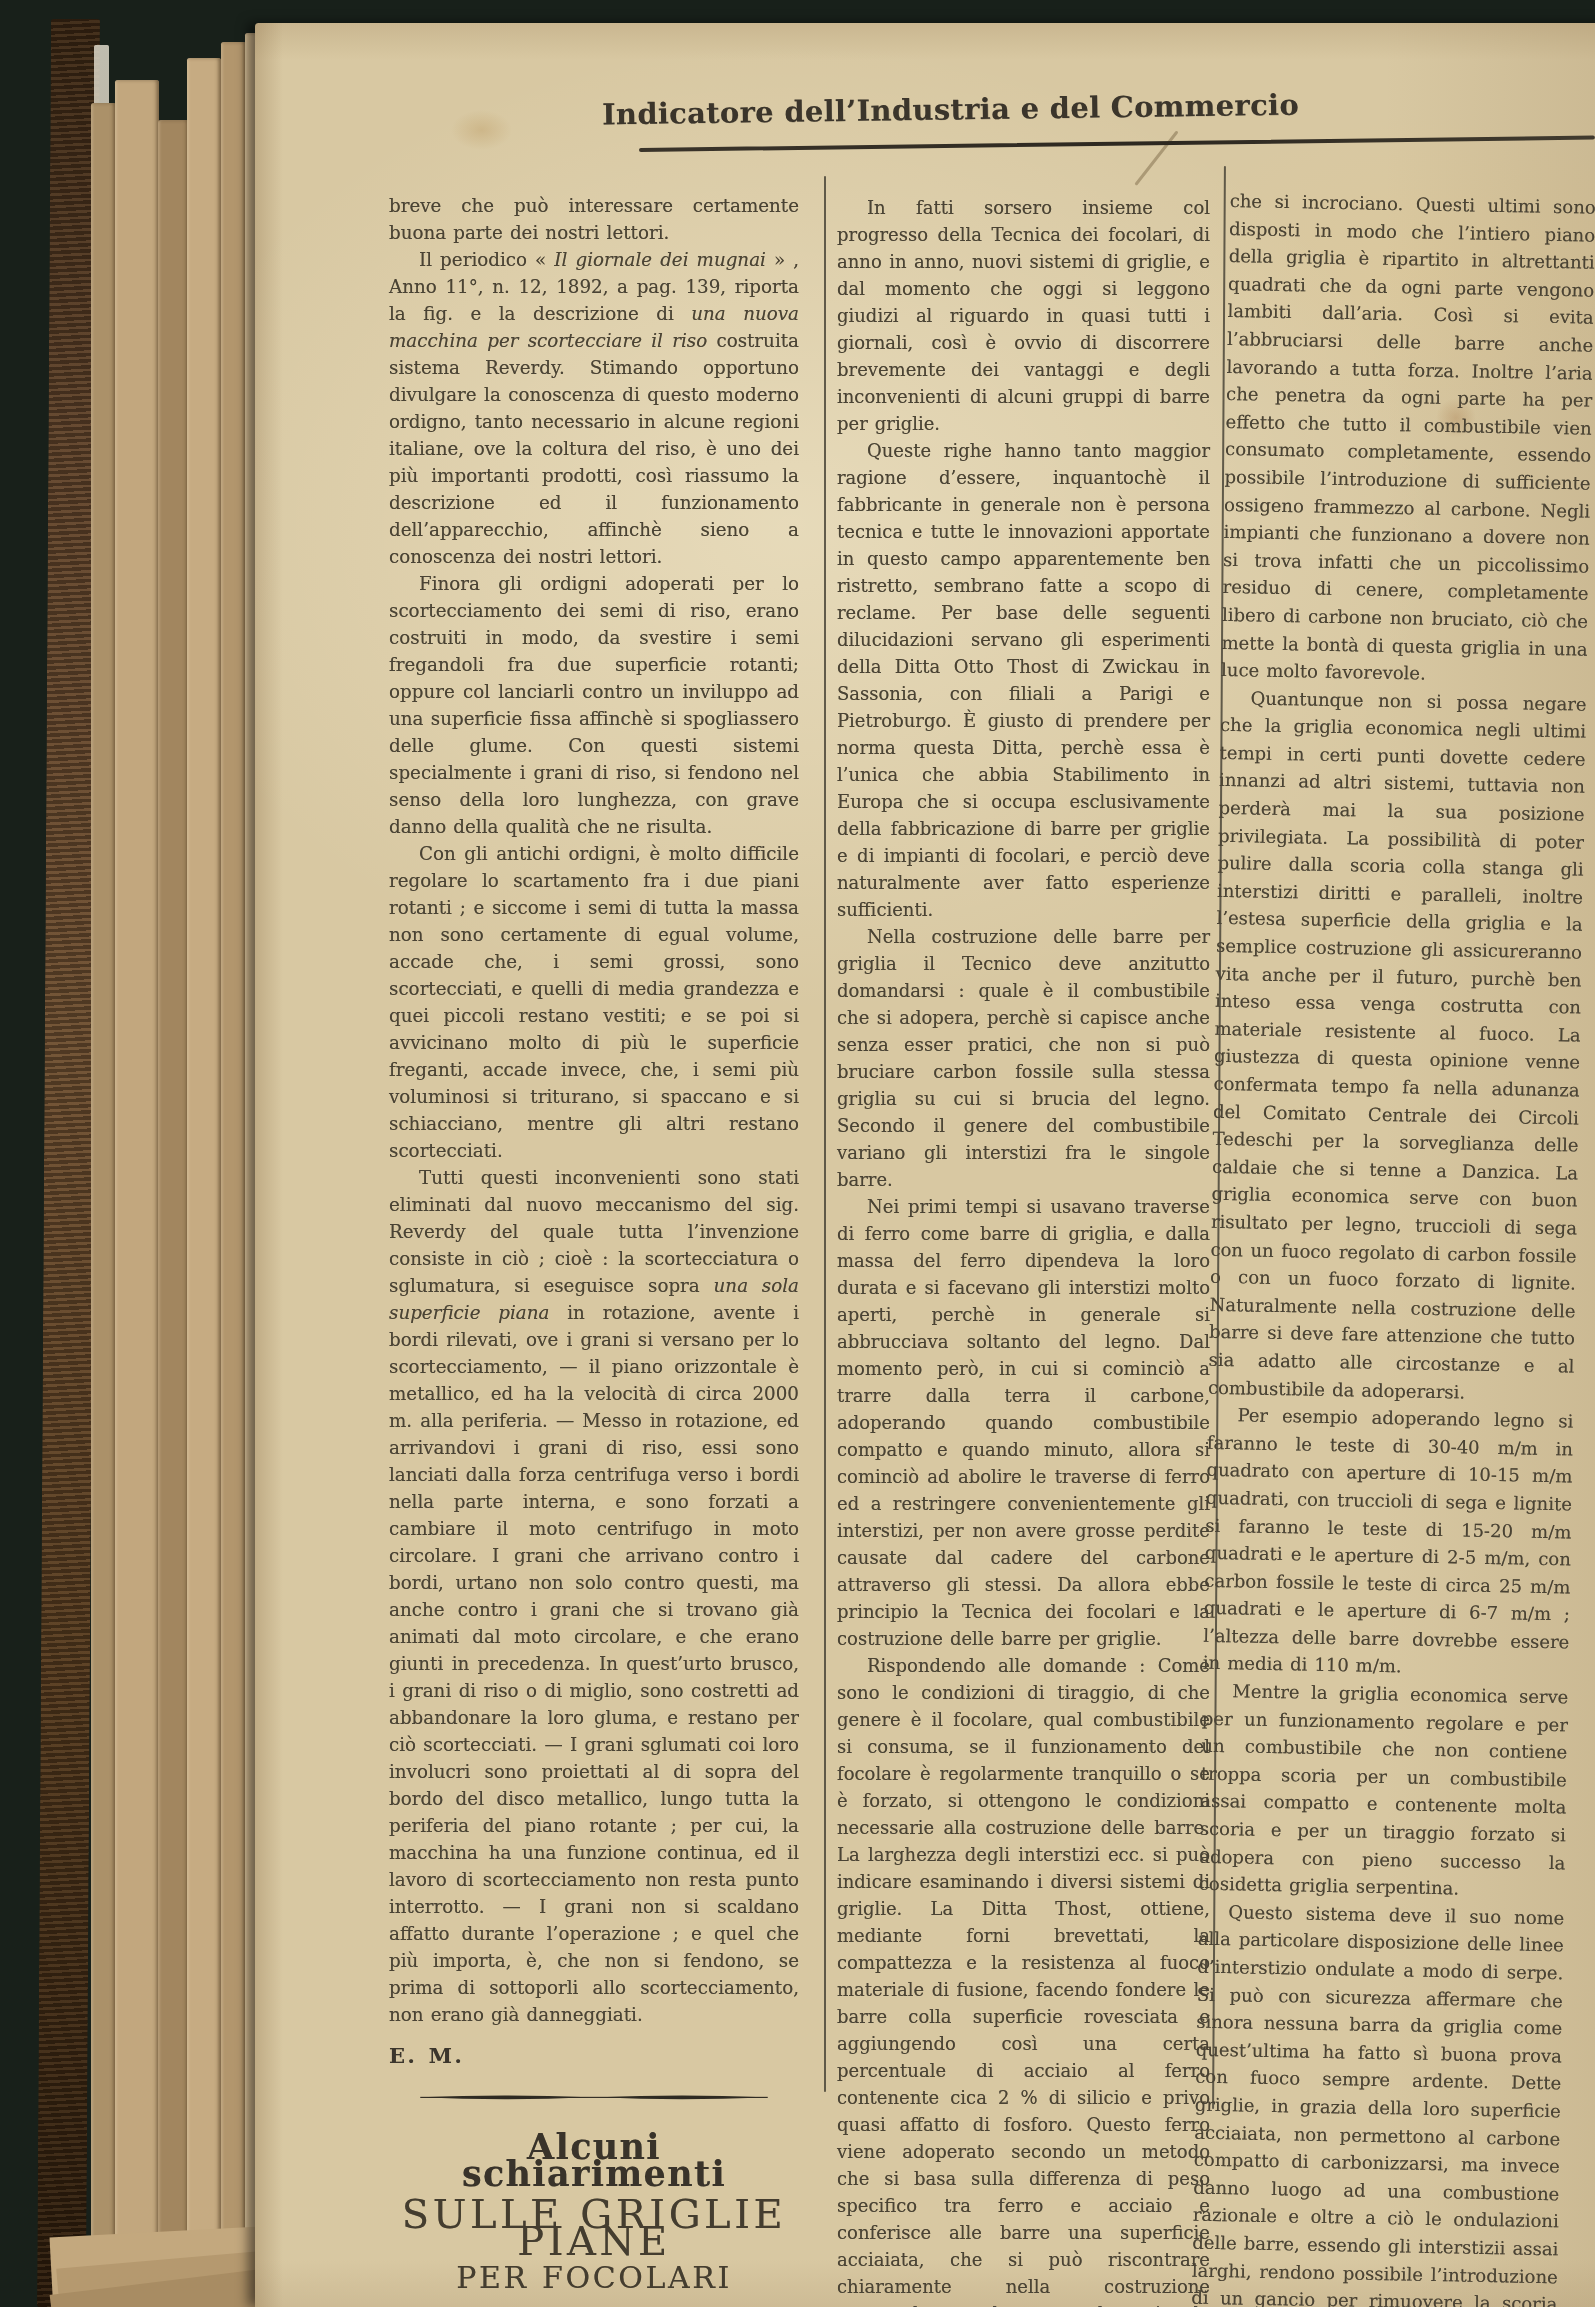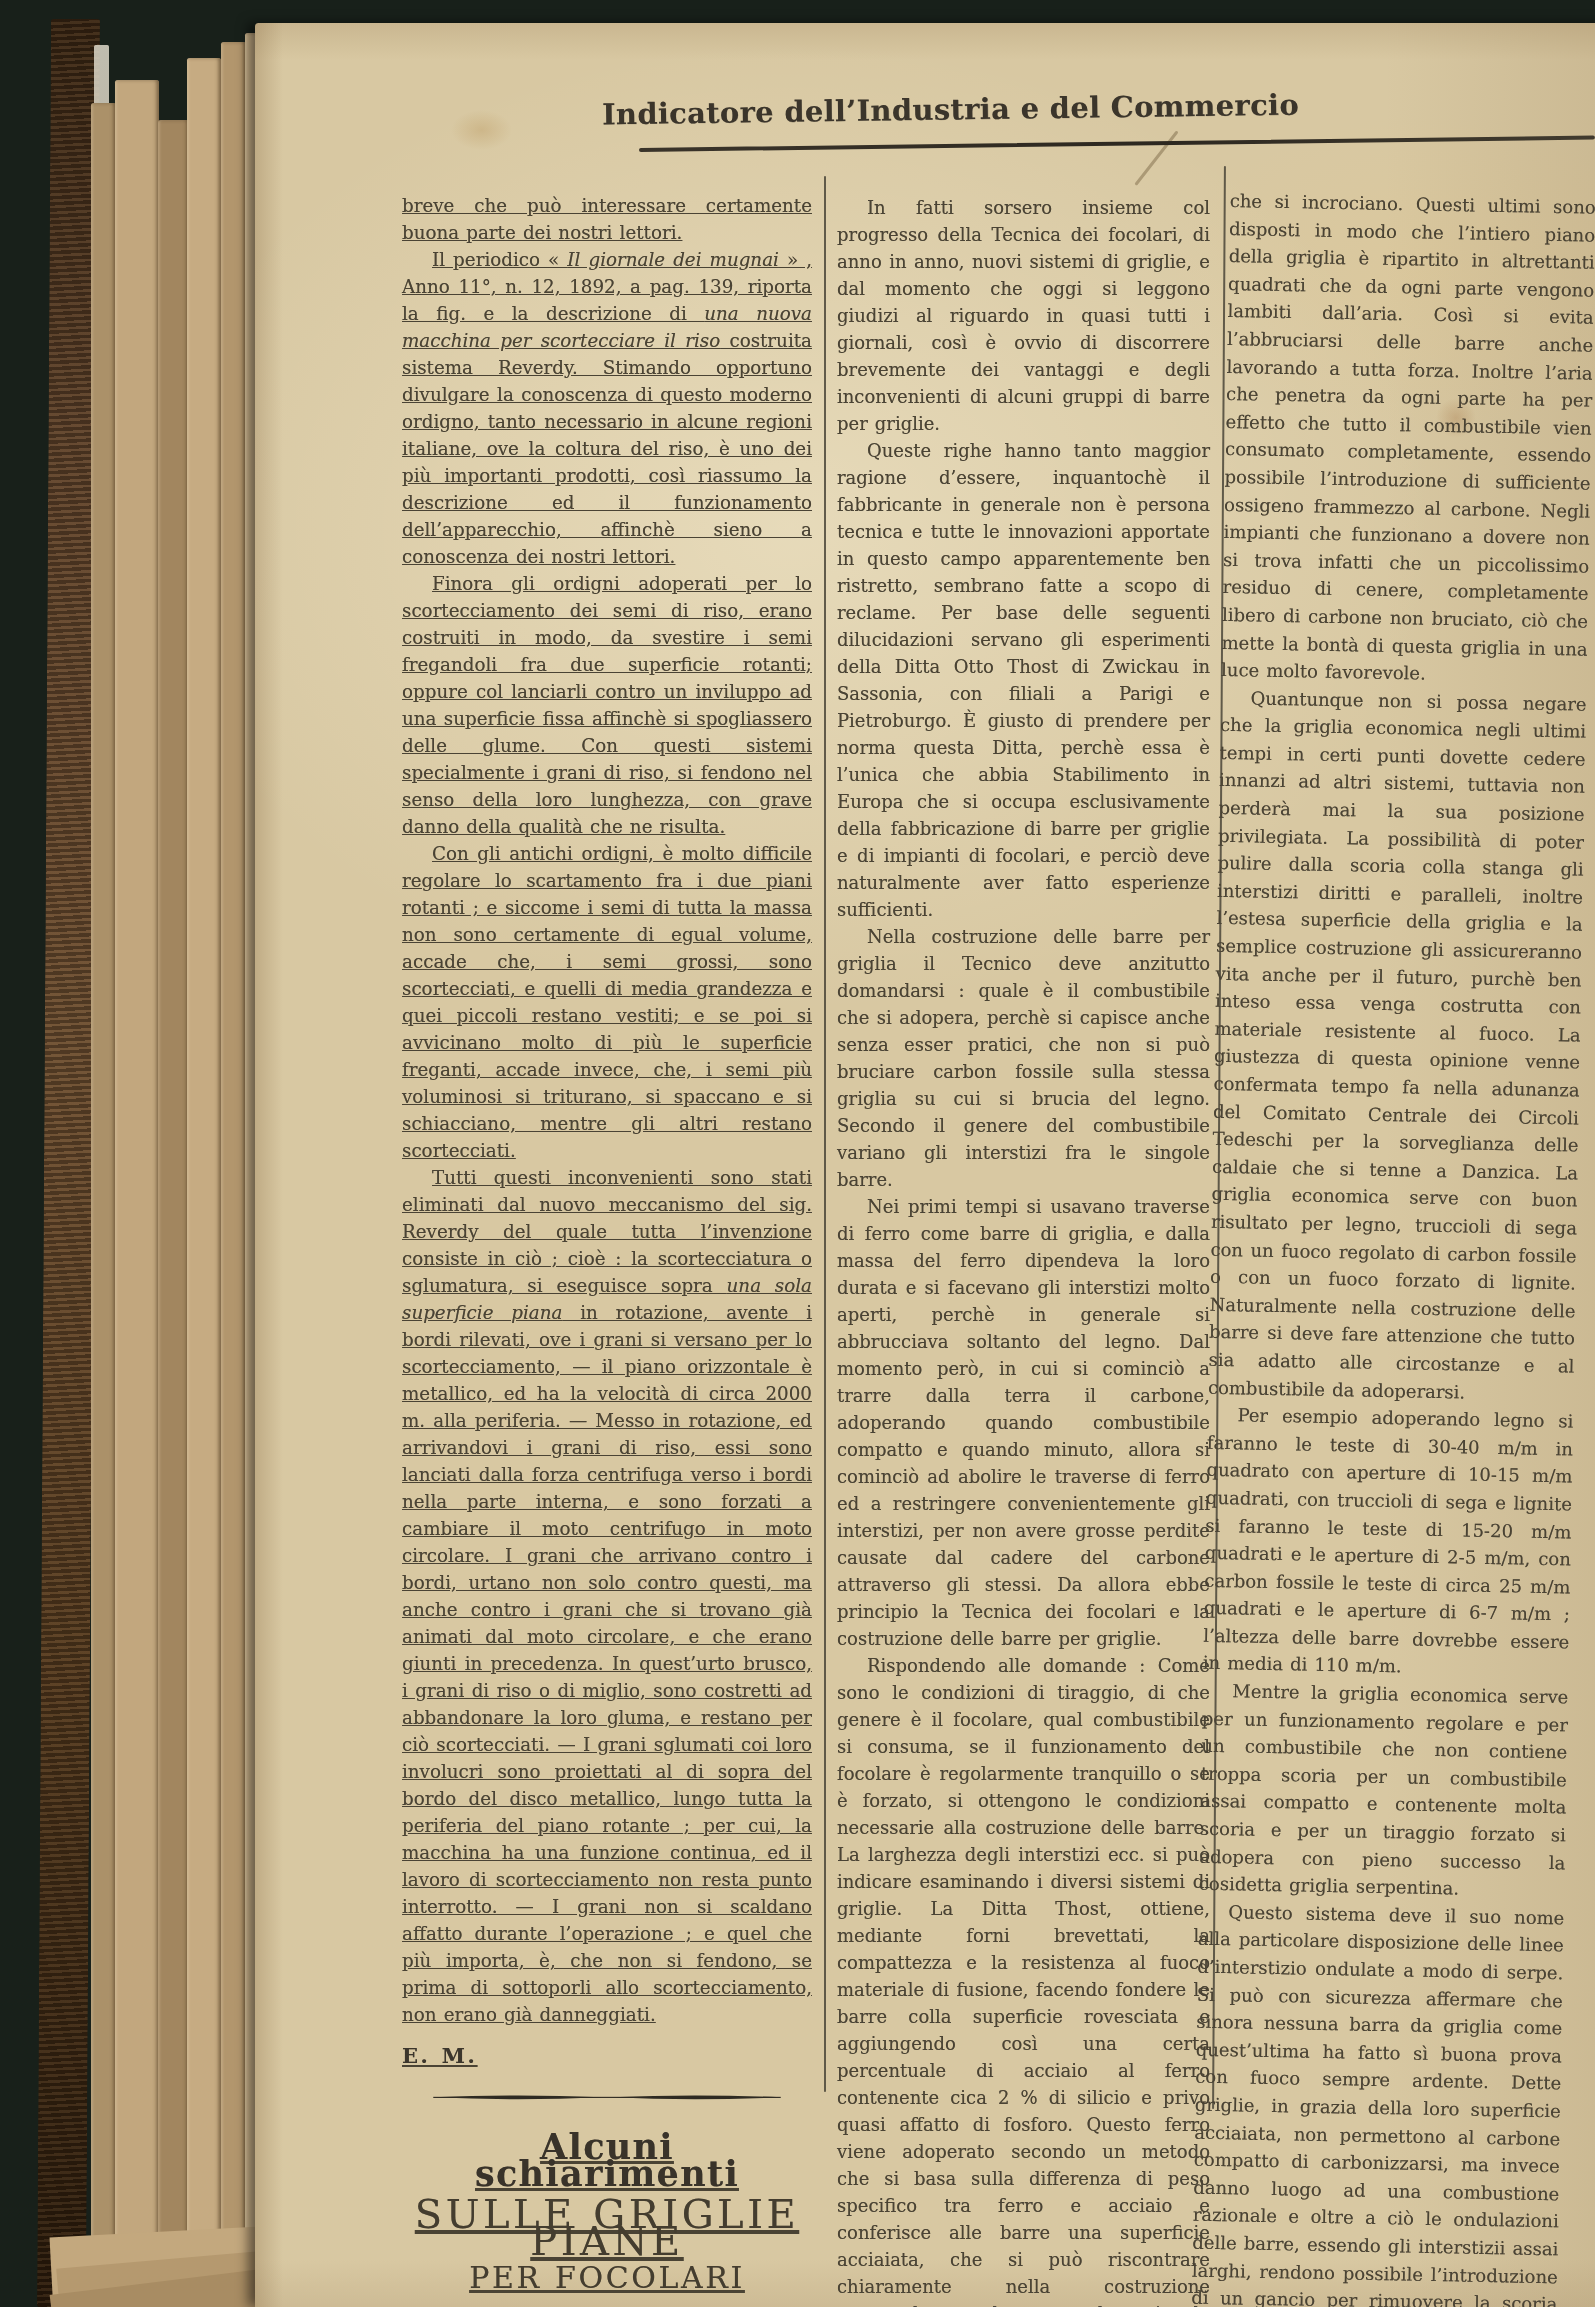--- a/index.html
+++ b/index.html
@@ -73,21 +73,21 @@
     background:linear-gradient(90deg,#3a342a,#2d2820 55%,#413b2f);
     transform:rotate(-.75deg);transform-origin:left center;border-radius:2.6px;
   }
 
   
   .col{
     position:absolute;text-align:justify;color:#4a4334;
     text-shadow:0 0 0.4px rgba(74,67,52,.55);
     word-spacing:1.3px;
   }
-  .col1{left:147px;top:169px;width:410px;height:1883px;font-size:18.3px;line-height:27px;text-decoration:underline;}
+  .col1{left:134px;top:169px;width:410px;height:1883px;font-size:18.3px;line-height:27px;}
   .col2{left:582px;top:171px;width:373px;height:1875px;font-size:18px;line-height:27px;}
   .col3{left:975px;top:164px;width:366px;height:1944px;font-size:18px;line-height:27.6px;
         transform:rotate(1.05deg);transform-origin:top left;}
   .para{margin:0;text-indent:30px;}
   .cont{text-indent:0;}
   .ital{font-style:italic;}
 
   .signature{
     text-align:left;padding-right:63px;font-weight:700;font-size:21px;
     letter-spacing:2.6px;margin-top:14px;color:#3c362c;

